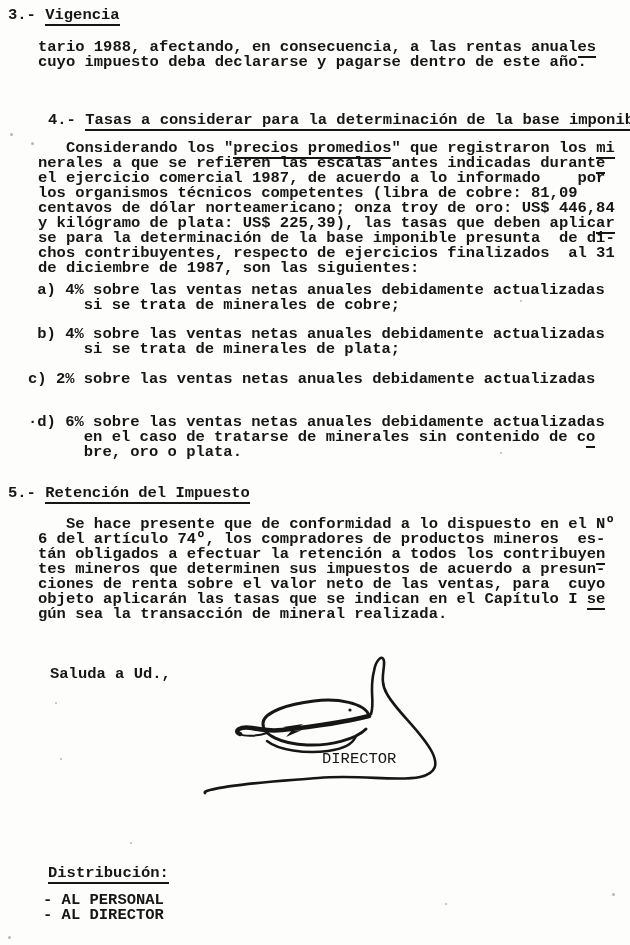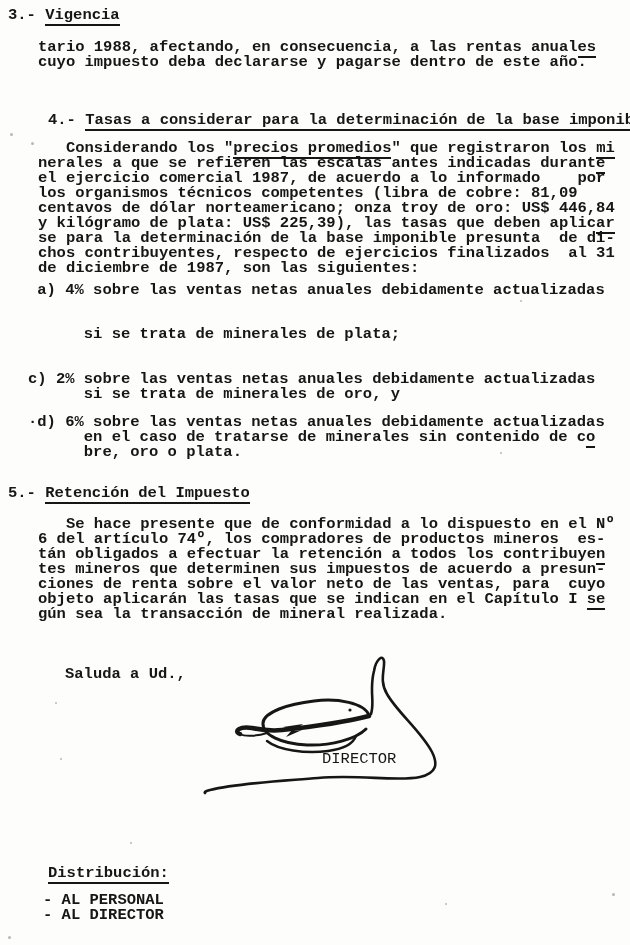--- a/index.html
+++ b/index.html
@@ -21,21 +21,21 @@
   #sec3-heading{left:8px;top:8px;}
   #sec3-para{left:38px;top:40px;}
   #sec4-heading{left:8px;top:113px;margin-left:40px;}
   #sec4-para{left:38px;top:141px;}
   #item-a{left:28px;top:283px;}
   #item-b{left:28px;top:327px;}
   #item-c{left:28px;top:372px;}
   #item-d{left:28px;top:415px;}
   #sec5-heading{left:8px;top:486px;}
   #sec5-para{left:38px;top:517px;}
-  #salutation{left:65px;top:667px;text-align:right;}
+  #salutation{left:50px;top:667px;text-align:right;}
   #director-label{left:322px;top:752px;font-weight:400;}
   #dist-heading{left:48px;top:866px;}
   #dist-list{left:43px;top:893px;text-align:right;}
   #signature-svg{position:absolute;left:185px;top:648px;width:265px;height:150px;}
   .speck{position:absolute;width:3px;height:3px;border-radius:50%;background:#9a9a9a;opacity:.7;}
   .s1{left:10px;top:133px;} .s2{left:31px;top:142px;} .s3{left:520px;top:300px;width:2px;height:2px;}
   .s4{left:60px;top:758px;width:2px;height:2px;} .s5{left:130px;top:842px;width:2px;height:2px;}
   .s6{left:612px;top:893px;} .s7{left:8px;top:936px;} .s8{left:445px;top:903px;width:2px;height:2px;}
   .s9{left:500px;top:452px;width:2px;height:2px;} .s10{left:55px;top:702px;width:2px;height:2px;}
 </style>
@@ -43,23 +43,23 @@
 <body>
 
 <div class="page">
 
   <div class="block" id="sec3-heading"><div class="line"><span>3.- </span><span class="u">Vigencia</span></div></div>
   <div class="block" id="sec3-para"><div class="line"><span>tario 1988, afectando, en consecuencia, a las rentas anual</span><span class="u">es</span></div><div class="line"><span>cuyo impuesto deba declararse y pagarse dentro de este año.</span></div></div>
 
   <div class="block" id="sec4-heading"><div class="line"><span>4.- </span><span class="u">Tasas a considerar para la determinación de la base imponible</span></div></div>
   <div class="block" id="sec4-para"><div class="line"><span>   Considerando los "</span><span class="u">precios promedios</span><span>" que registraron los </span><span class="u">mi</span></div><div class="line"><span>nerales a que se refieren las escalas antes indicadas durant</span><span class="u">e</span></div><div class="line"><span>el ejercicio comercial 1987, de acuerdo a lo informado    por</span></div><div class="line"><span>los organismos técnicos competentes (libra de cobre: 81,09</span></div><div class="line"><span>centavos de dólar norteamericano; onza troy de oro: US$ 446,84</span></div><div class="line"><span>y kilógramo de plata: US$ 225,39), las tasas que deben aplic</span><span class="u">ar</span></div><div class="line"><span>se para la determinación de la base imponible presunta  de di-</span></div><div class="line"><span>chos contribuyentes, respecto de ejercicios finalizados  al 31</span></div><div class="line"><span>de diciembre de 1987, son las siguientes:</span></div></div>
 
-  <div class="block" id="item-a"><div class="line"><span> a) 4% sobre las ventas netas anuales debidamente actualizadas</span></div></div>
-  <div class="block" id="item-b"><div class="line"><span>      si se trata de minerales de plata;</span></div></div>
-  <div class="block" id="item-c"><div class="line"><span>c) 2% sobre las ventas netas anuales debidamente actualizadas</span></div><div class="line"><span>      si se trata de minerales de oro, y</span></div></div>
+  <div class="block" id="item-a"><div class="line"><span> a) 4% sobre las ventas netas anuales debidamente actualizadas</span></div><div class="line"><span>      si se trata de minerales de cobre;</span></div></div>
+  <div class="block" id="item-b"><div class="line"><span> b) 4% sobre las ventas netas anuales debidamente actualizadas</span></div><div class="line"><span>      si se trata de minerales de plata;</span></div></div>
+  <div class="block" id="item-c"><div class="line"><span>c) 2% sobre las ventas netas anuales debidamente actualizadas</span></div></div>
   <div class="block" id="item-d"><div class="line"><span>·d) 6% sobre las ventas netas anuales debidamente actualizadas</span></div><div class="line"><span>      en el caso de tratarse de minerales sin contenido de c</span><span class="u">o</span></div><div class="line"><span>      bre, oro o plata.</span></div></div>
 
   <div class="block" id="sec5-heading"><div class="line"><span>5.- </span><span class="u">Retención del Impuesto</span></div></div>
   <div class="block" id="sec5-para"><div class="line"><span>   Se hace presente que de conformidad a lo dispuesto en el Nº</span></div><div class="line"><span>6 del artículo 74º, los compradores de productos mineros  es-</span></div><div class="line"><span>tán obligados a efectuar la retención a todos los contribuye</span><span class="u">n</span></div><div class="line"><span>tes mineros que determinen sus impuestos de acuerdo a presun-</span></div><div class="line"><span>ciones de renta sobre el valor neto de las ventas, para  cuyo</span></div><div class="line"><span>objeto aplicarán las tasas que se indican en el Capítulo I </span><span class="u">se</span></div><div class="line"><span>gún sea la transacción de mineral realizada.</span></div></div>
 
   <div class="block" id="salutation"><div class="line"><span>Saluda a Ud.,</span></div></div>
 
   <svg id="signature-svg" viewBox="185 648 265 150" aria-hidden="true">
 
     <path d="M 371 714 C 375 702, 369 690, 374 671 C 376 659, 383 654, 384 661

